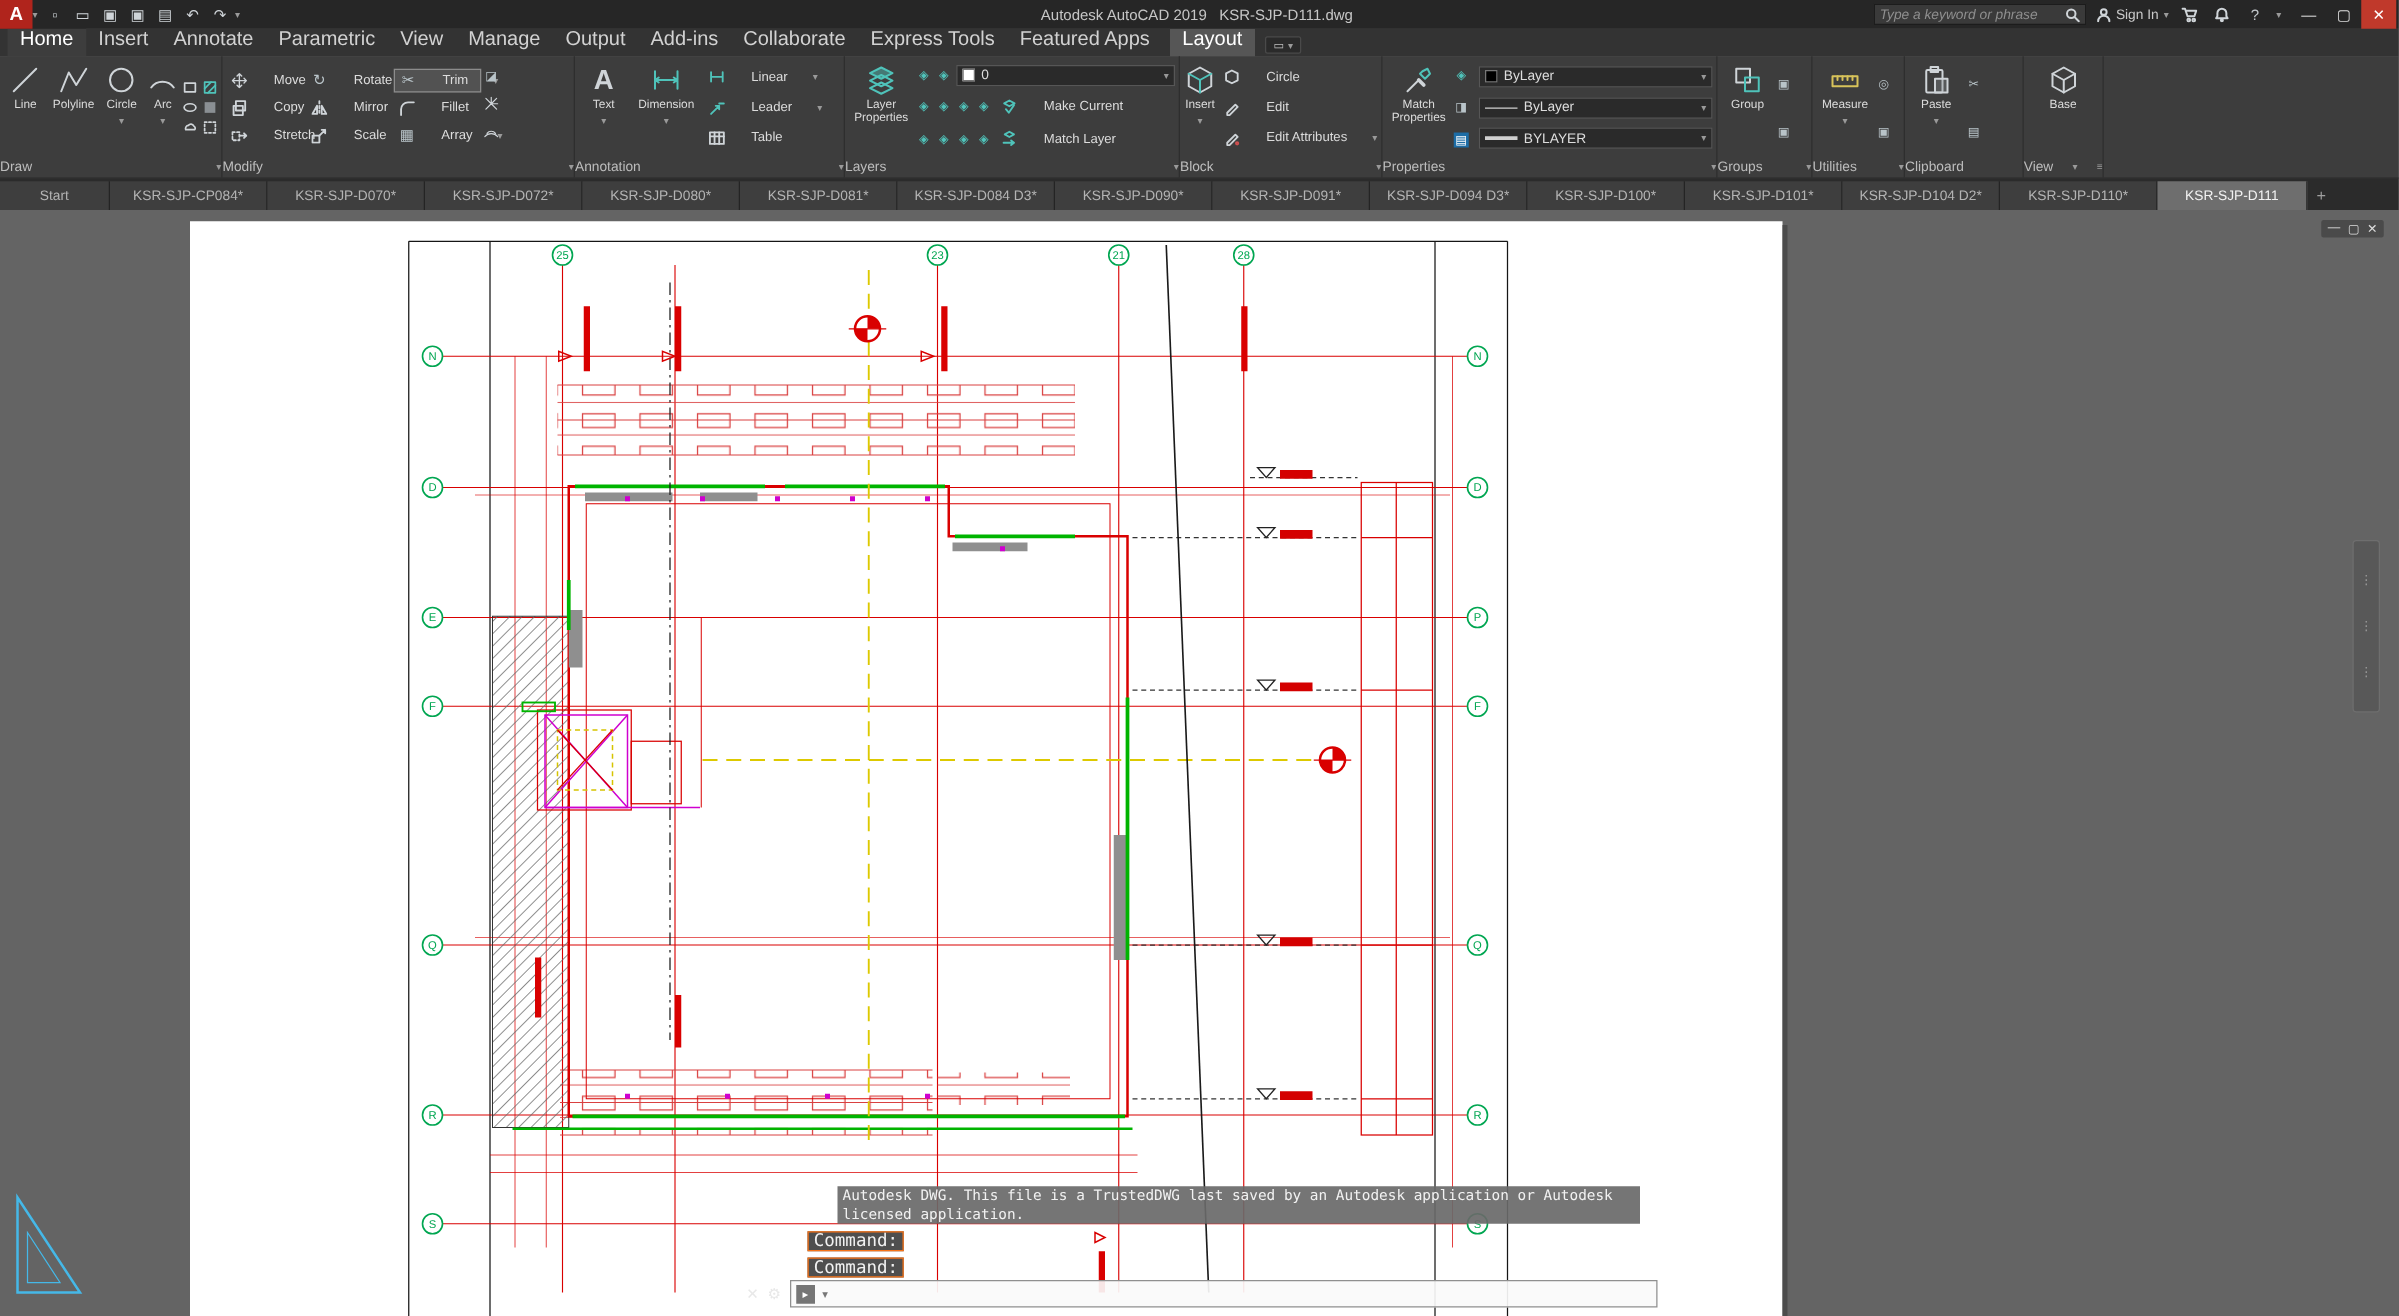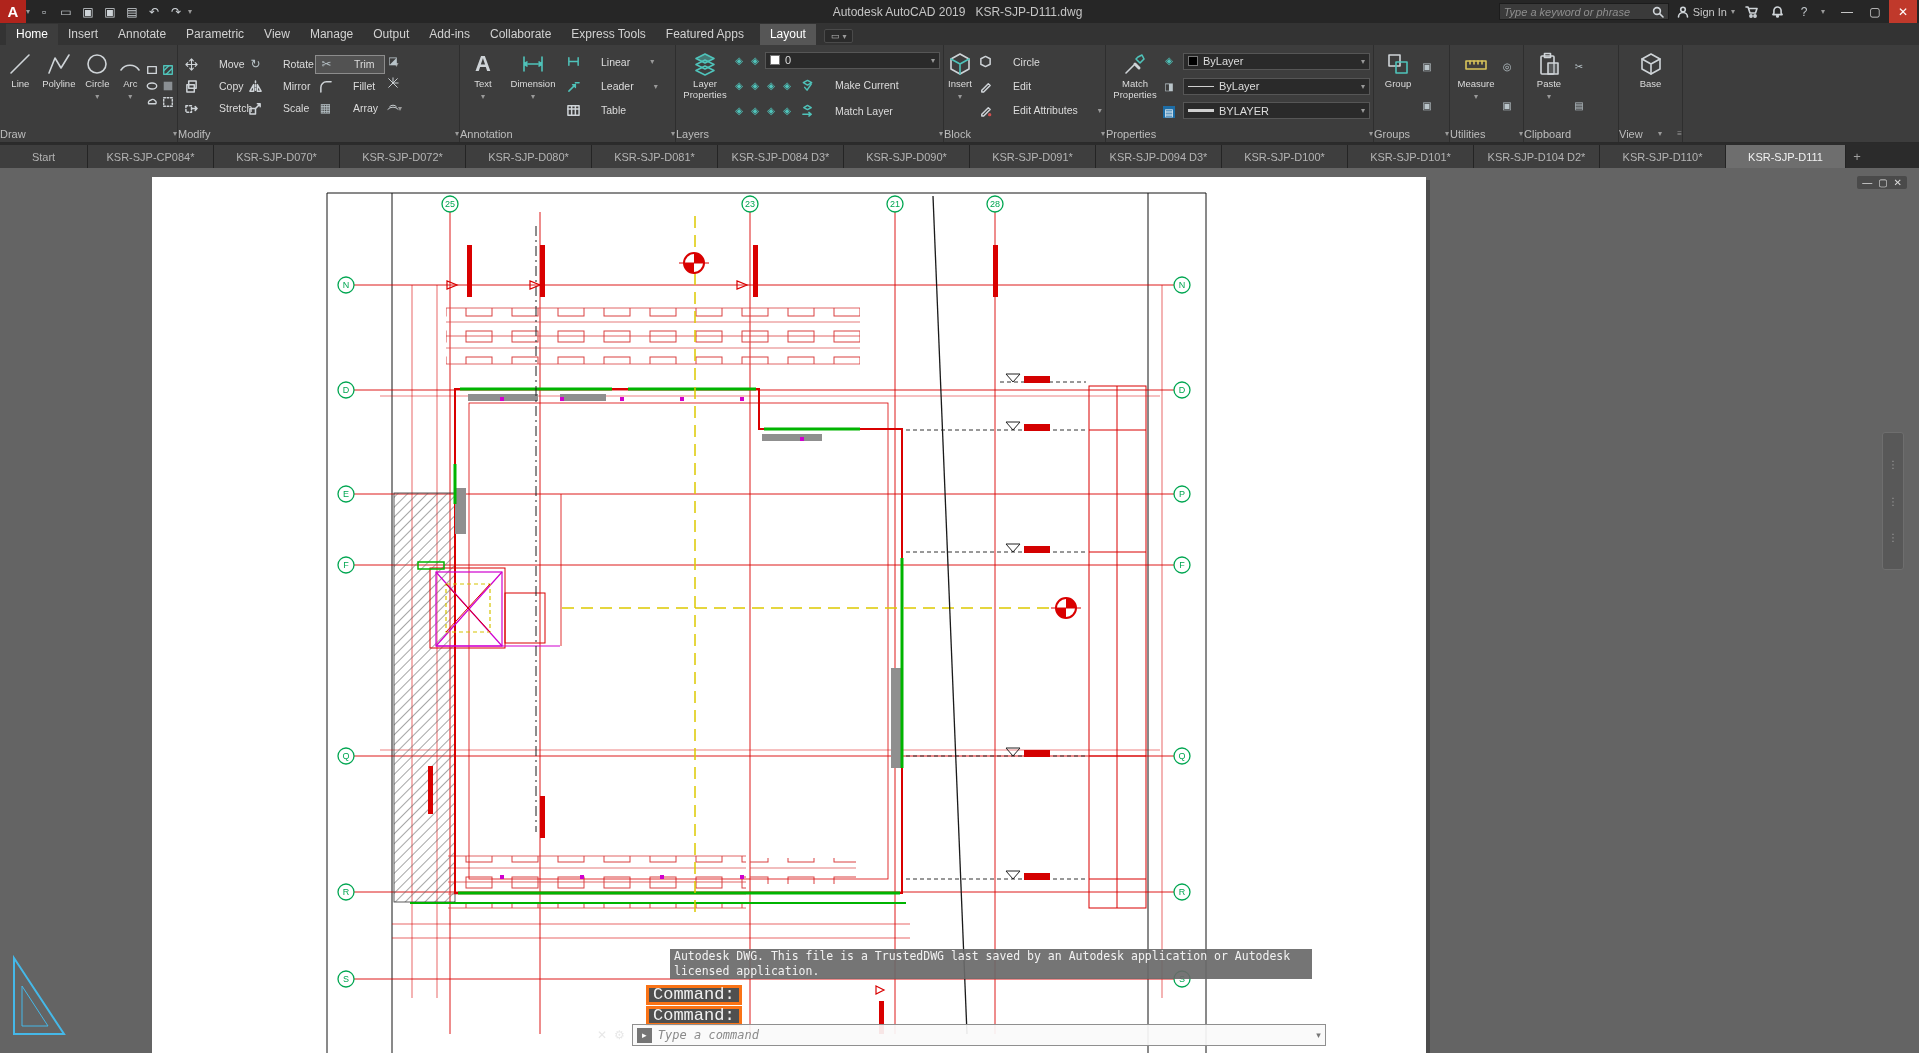--- a/index.html
+++ b/index.html
@@ -25,21 +25,21 @@
   .searchbox input::placeholder { color:#8f8f8f; font-style:italic; }
   .signin { display:flex; align-items:center; gap:4px; font-size:11px; color:#c9c9c9; }
   .tbicon { width:18px; display:flex; align-items:center; justify-content:center; color:#c2c7cb; font-size:12px; }
   .winctl { display:flex; }
   .winctl div { width:28px; height:23px; display:flex; align-items:center; justify-content:center;
                 color:#d9d9d9; font-size:12px; }
   .winctl .close { background:#c0392b; color:#fff; }
 
   
   .ribbontabs { height:22px; background:#333333; display:flex; align-items:flex-end; padding-left:6px; }
-  .rtab { padding:3px 10px 4px; font-size:12px; color:#d2d2d2; }
+  .rtab { padding:3px 10px 4px; font-size:16px; color:#d2d2d2; }
   .rtab.active { background:#3d3d3d; color:#fff; }
   .rtab.contextual { background:#565656; color:#fff; margin-left:6px; }
   .ribbon-toggle { margin-left:8px; display:flex; align-items:center; gap:3px; background:#2a2a2a;
                    border:1px solid #4a4a4a; border-radius:2px; padding:1px 6px; color:#bfbfbf;
                    font-size:9px; margin-bottom:2px; }
 
   
   .ribbon { height:98px; background:#3d3d3d; display:flex; border-bottom:1px solid #2a2a2a; }
   .panel { border-right:1px solid #2e2e2e; display:flex; flex-direction:column; }
   .pbody { flex:1; display:flex; padding:2px 3px 0; gap:2px; }
@@ -89,22 +89,22 @@
                 border-radius:2px; padding:1px 5px; }
   .dwg-winctl span { color:#dcdcdc; font-size:10px; }
   .right-strip { position:absolute; right:15px; top:264px; width:22px; height:138px; background:#585858;
                  border:1px solid #6e6e6e; border-radius:3px; display:flex; flex-direction:column;
                  align-items:center; justify-content:space-evenly; color:#9c9c9c; font-size:10px; }
 
   
   .mono { font-family:"DejaVu Sans Mono", monospace; }
   .trusted { position:absolute; left:670px; top:781px; width:642px; background:rgba(105,105,105,.92);
              color:#f2f2f2; font-size:11.5px; line-height:15px; padding:0 4px; }
-  .cmdchip { position:absolute; left:646px; background:rgba(70,70,70,.95); border:3px solid #f97316;
-             color:#f2f2f2; font-size:17px; line-height:14px; padding:0 4px;font-family:Liberation Mono, monospace; }
+  .cmdchip { position:absolute; left:646px; background:rgba(70,70,70,.95); border:1px solid #f97316;
+             color:#f2f2f2; font-size:14px; line-height:14px; padding:0 4px; }
   .cmdbar-wrap { position:absolute; left:597px; top:856px; display:flex; align-items:center; gap:7px; }
   .cmdbar-wrap .ctl { color:#e8e8e8; font-size:12px; }
   .cmdbar { width:694px; height:22px; background:rgba(250,250,250,.92); border:1px solid #8f8f8f;
             display:flex; align-items:center; gap:6px; padding:0 4px; }
   .cmd-chip2 { width:15px; height:15px; background:#757575; color:#fff; font-size:9px; display:flex;
                align-items:center; justify-content:center; }
   .cmdbar input { flex:1; border:none; outline:none; background:transparent; font-size:12px;
                   font-style:italic; color:#555; font-family:"DejaVu Sans Mono", monospace; }
   .cmdbar input::placeholder { color:#8a8a8a; font-style:italic; }
   .cmdbar .car { color:#777; font-size:9px; }
@@ -942,19 +942,18 @@
     </div>
 
     <div class="cmdchip mono" style="top:817px">Command:</div>
     <div class="cmdchip mono" style="top:838px">Command:</div>
 
     <div class="cmdbar-wrap">
       <span class="ctl">✕</span>
       <span class="ctl">⚙</span>
       <div class="cmdbar">
         <span class="cmd-chip2">▸</span>
-        <input placeholder="Type a command" style="">
         <span class="car">▾</span>
       </div>
     </div>
   </div>
 
 </div>
 
 </body></html>

